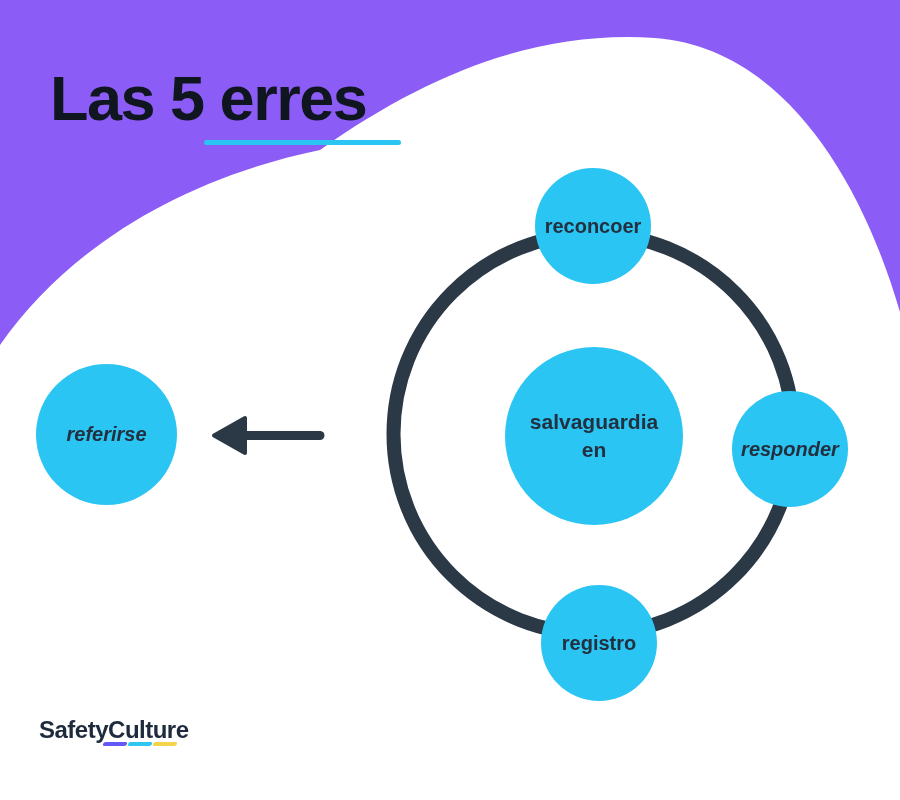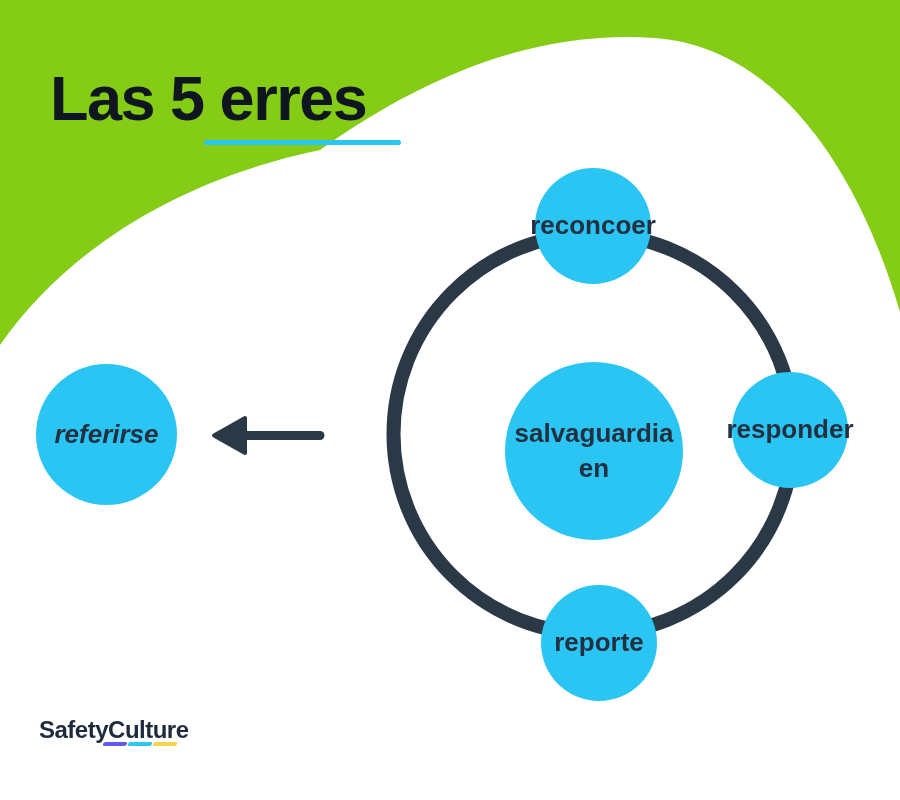--- a/index.html
+++ b/index.html
@@ -1,20 +1,20 @@
 <!DOCTYPE html>
 <html><head>
 <meta charset="utf-8">
 <style>
   html, body { margin: 0; padding: 0; }
   .stage {
     position: relative;
     width: 900px;
     height: 800px;
-    background: #84cc16;
+    background: #8b5cf6;
     overflow: hidden;
     font-family: "Liberation Sans", sans-serif;
   }
   .blob-layer, .link-layer {
     position: absolute;
     left: 0; top: 0;
     width: 900px; height: 800px;
   }
   .blob-layer { z-index: 1; }
   .link-layer { z-index: 2; }
@@ -45,26 +45,26 @@
     position: absolute;
     z-index: 3;
     border-radius: 50%;
     background: #2bc5f4;
     display: flex;
     align-items: center;
     justify-content: center;
     text-align: center;
     color: #22303f;
     font-weight: bold;
-    font-size: 26px;
+    font-size: 20px;
     line-height: 1.35;
   }
-  .node-center    { left: 505px; top: 362px; width: 178px; height: 178px; font-size: 26px; padding: 0 14px; box-sizing: border-box; }
+  .node-center    { left: 505px; top: 347px; width: 178px; height: 178px; font-size: 21px; padding: 0 14px; box-sizing: border-box; }
   .node-reconcoer { left: 535px; top: 168px; width: 116px; height: 116px; }
-  .node-responder { left: 732px; top: 372px; width: 116px; height: 116px; }
+  .node-responder { left: 732px; top: 391px; width: 116px; height: 116px; font-style: italic; }
   .node-reporte   { left: 541px; top: 585px; width: 116px; height: 116px; }
   .node-registro  { left: 339px; top: 371px; width: 114px; height: 114px; }
   .node-referirse { left: 36px;  top: 364px; width: 141px; height: 141px; font-style: italic; }
 
   .logo {
     position: absolute;
     left: 39px;
     top: 716px;
     z-index: 5;
     font-size: 24px;
@@ -113,21 +113,21 @@
   <div class="node node-center">
     <div>
       <div>salvaguardia en</div>
     </div>
   </div>
 
   <div class="node node-reconcoer">reconcoer</div>
 
   <div class="node node-responder">responder</div>
 
-  <div class="node node-reporte">reporte</div>
+  <div class="node node-reporte">registro</div>
 
 
   <div class="node node-referirse">referirse</div>
 
   <div class="logo">
     <span>Safety</span><span>Culture</span>
     <div class="logo-underline">
       <span style="background:#6559f5;"></span>
       <span style="background:#2fc6f2;"></span>
       <span style="background:#f5d44c;"></span>

